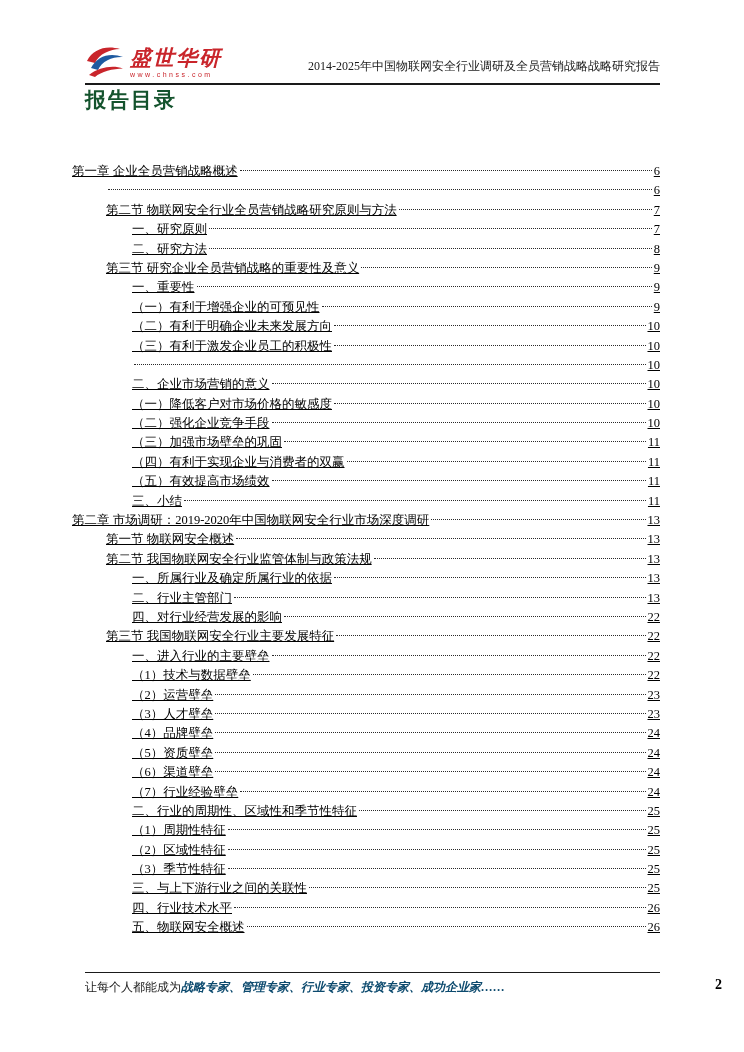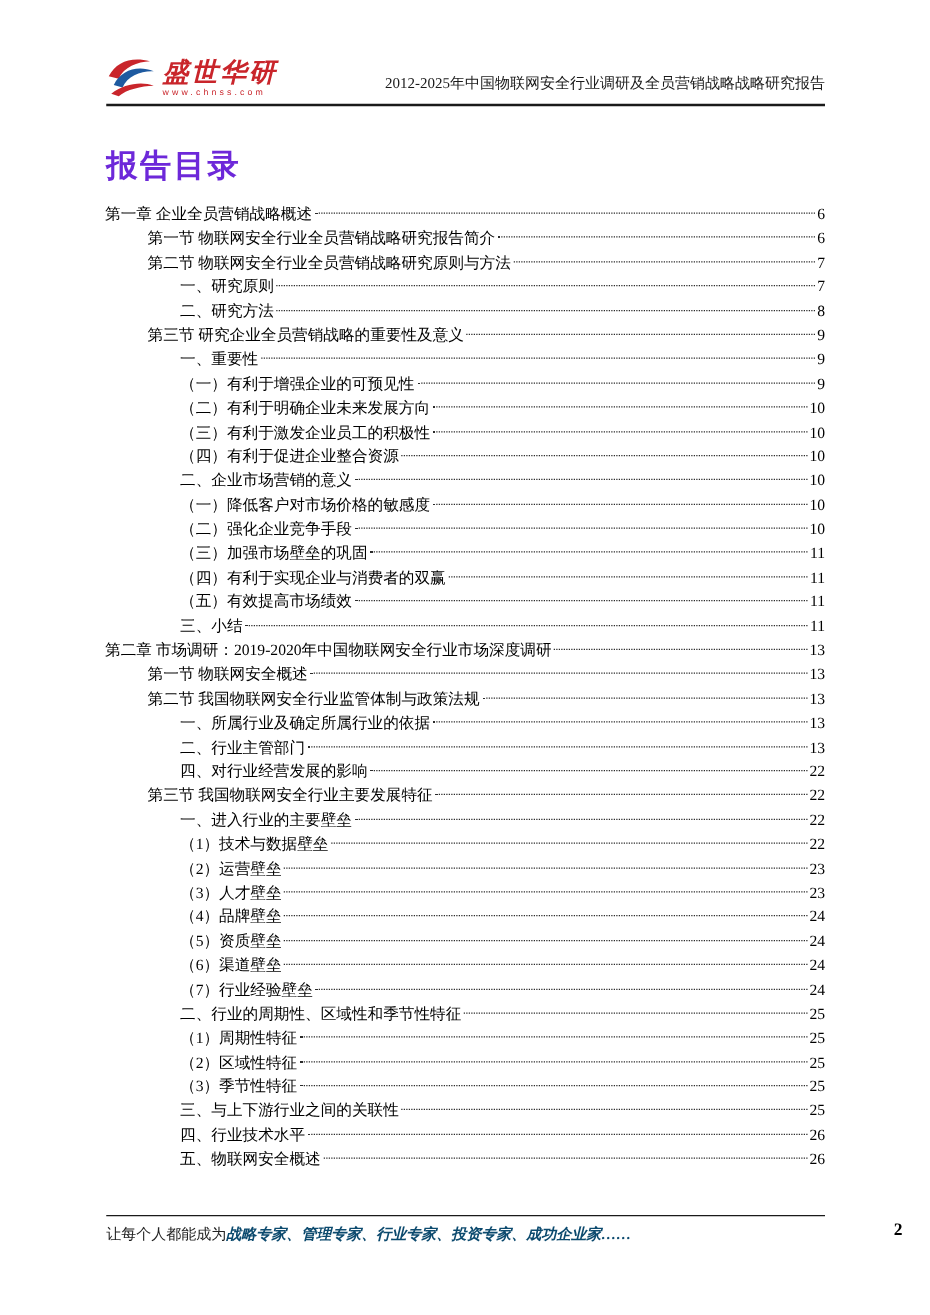--- a/index.html
+++ b/index.html
@@ -30,27 +30,27 @@
   .tagline {
     color:#c9252b; font-size:7px; letter-spacing:2.5px; margin-top:2px;
     font-family:"Liberation Sans","DejaVu Sans",sans-serif;
   }
   .report-title {
     font-size:12px; color:#1a1a1a; white-space:nowrap; padding-bottom:3px;
   }
 
   
   .doc-title {
-    position:absolute; left:85px; top:116px;
-    font-size:25px; font-weight:bold; letter-spacing:2px; color:#6d28d9;
+    position:absolute; left:85px; top:86px;
+    font-size:21px; font-weight:bold; letter-spacing:2px; color:#14532d;
   }
 
   
   .toc {
-    position:absolute; left:84px; right:84px; top:162px;
+    position:absolute; left:72px; right:84px; top:162px;text-decoration:underline;
   }
   .toc-row {
     display:flex; align-items:baseline;
     height:19.4px; font-size:12.5px; line-height:19.4px;
     white-space:nowrap;
   }
   .toc-row.level-chapter { padding-left:0; }
   .toc-row.level-section { padding-left:34px; }
   .toc-row.level-item    { padding-left:60px; }
   .toc-text { flex:0 0 auto; }
@@ -89,34 +89,33 @@
       <svg class="logo-icon" viewBox="0 0 40 34" xmlns="http://www.w3.org/2000/svg" aria-hidden="true">
         <path d="M2 17 C8 5, 21 1, 35 5 C25 5.5, 14 9.5, 10 19 Z" fill="#c9252b"></path>
         <path d="M6 24 C12 12, 25 8, 38 13 C28 12.5, 17 16.5, 13 26 Z" fill="#1e5aa0"></path>
         <path d="M4 31 C14 23, 28 21, 38 24.5 C28 24.8, 16 27.5, 10 33 Z" fill="#c9252b"></path>
       </svg>
       <div class="logo-text-block">
         <span class="brand">盛世华研</span>
         <span class="tagline">www.chnss.com</span>
       </div>
     </div>
-    <div class="report-title">2012-2025年中国物联网安全行业调研及全员营销战略战略研究报告</div>
+    <div class="report-title">2014-2025年中国物联网安全行业调研及全员营销战略战略研究报告</div>
   </div>
 
   <h1 class="doc-title">报告目录</h1>
 
   <div class="toc">
     <div class="toc-row level-chapter">
       <span class="toc-text">第一章 企业全员营销战略概述</span>
       <span class="toc-leader"></span>
       <span class="toc-page">6</span>
     </div>
 
     <div class="toc-row level-section">
-      <span class="toc-text">第一节 物联网安全行业全员营销战略研究报告简介</span>
       <span class="toc-leader"></span>
       <span class="toc-page">6</span>
     </div>
 
     <div class="toc-row level-section">
       <span class="toc-text">第二节 物联网安全行业全员营销战略研究原则与方法</span>
       <span class="toc-leader"></span>
       <span class="toc-page">7</span>
     </div>
 
@@ -156,21 +155,20 @@
       <span class="toc-page">10</span>
     </div>
 
     <div class="toc-row level-item">
       <span class="toc-text">（三）有利于激发企业员工的积极性</span>
       <span class="toc-leader"></span>
       <span class="toc-page">10</span>
     </div>
 
     <div class="toc-row level-item">
-      <span class="toc-text">（四）有利于促进企业整合资源</span>
       <span class="toc-leader"></span>
       <span class="toc-page">10</span>
     </div>
 
     <div class="toc-row level-item">
       <span class="toc-text">二、企业市场营销的意义</span>
       <span class="toc-leader"></span>
       <span class="toc-page">10</span>
     </div>
 

